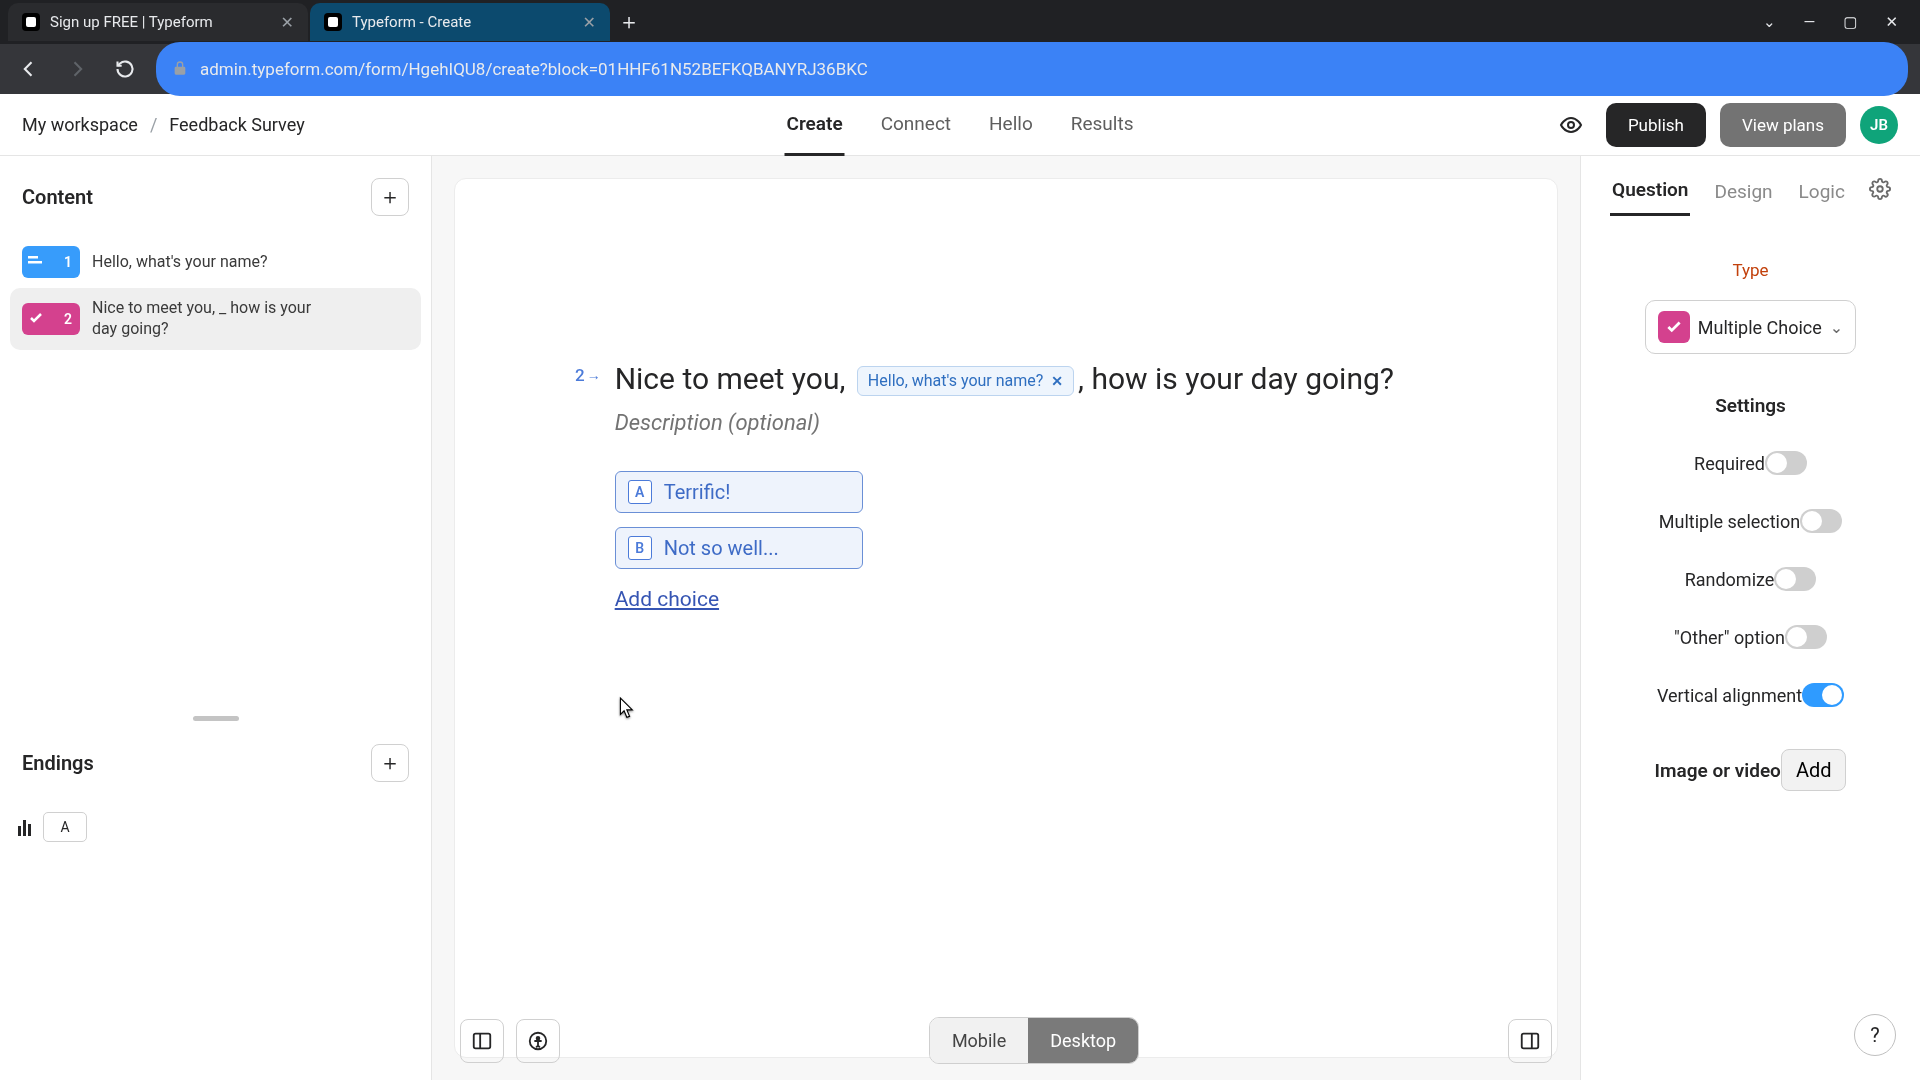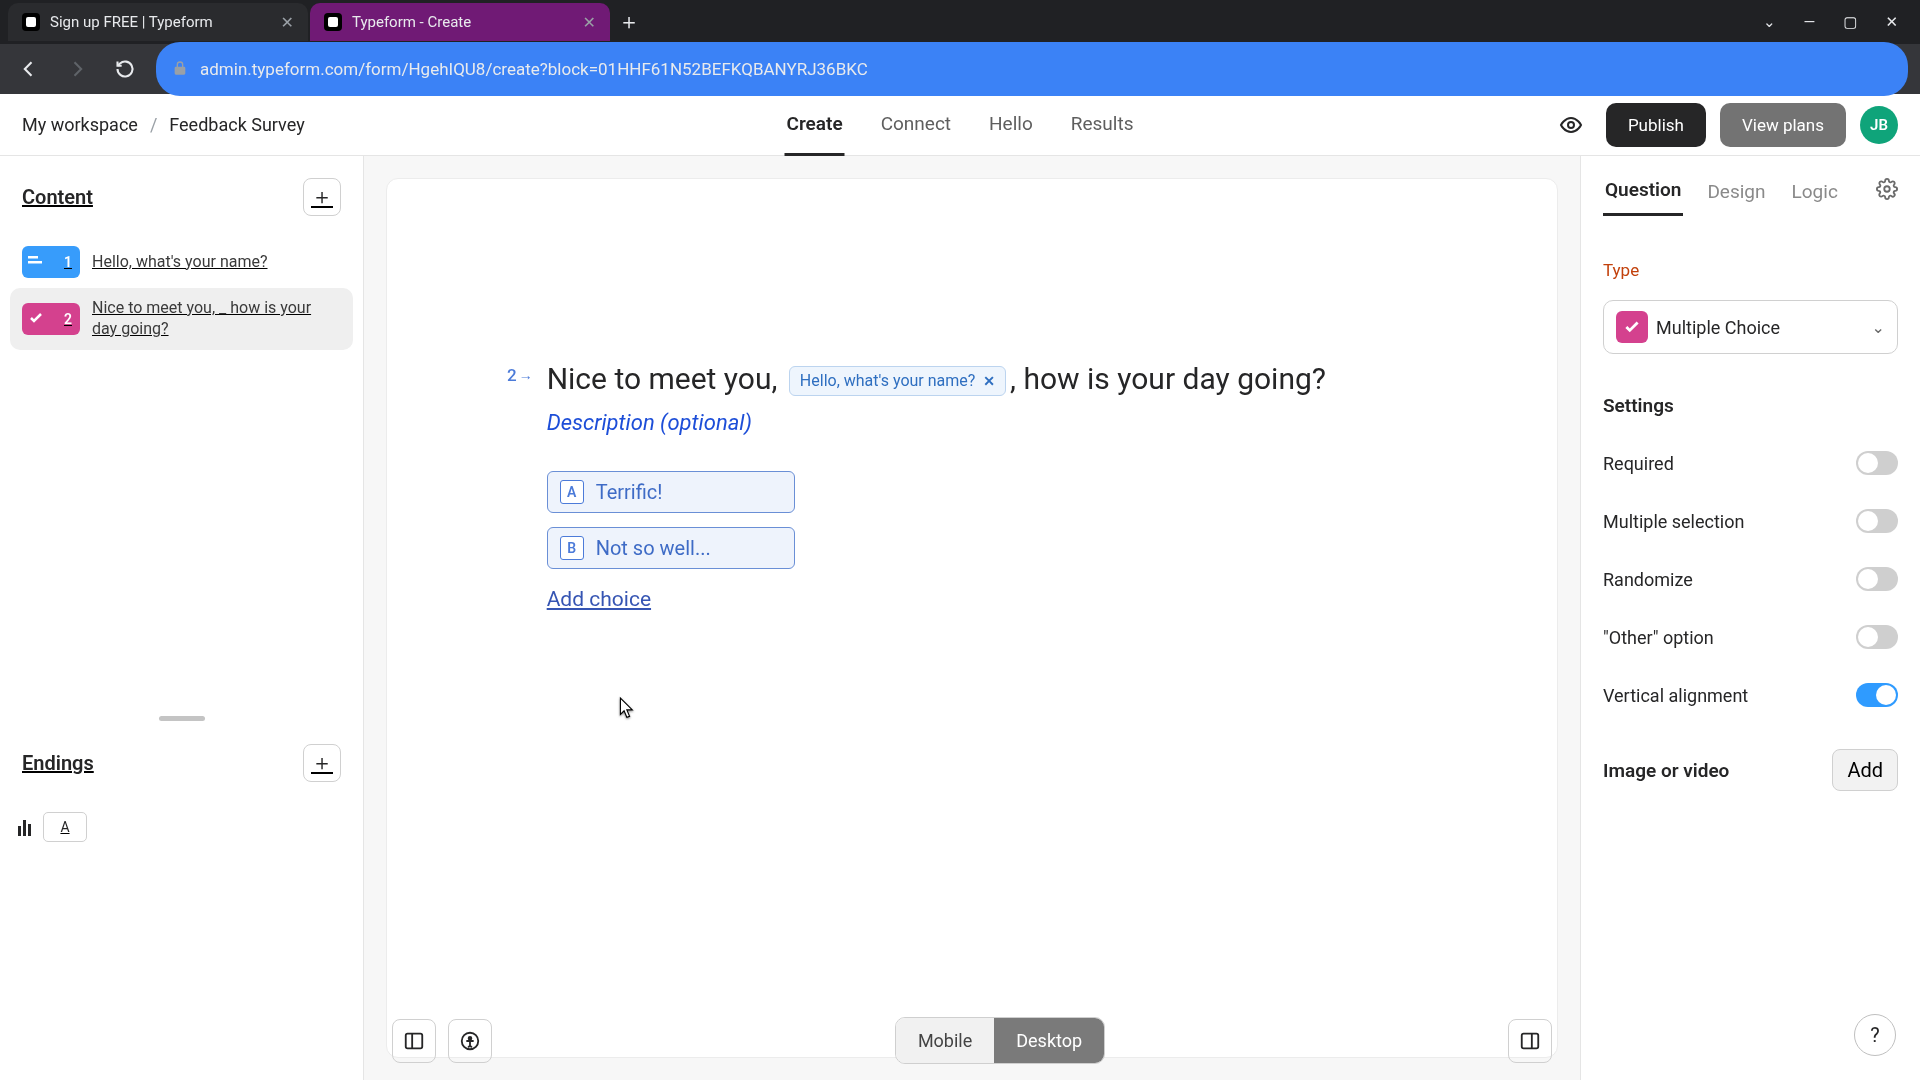--- a/index.html
+++ b/index.html
@@ -1,21 +1,21 @@
 <!DOCTYPE html>
 <html><head>
 <meta charset="utf-8">
 <style>
   * { box-sizing: border-box; margin: 0; padding: 0; font-family: -apple-system, BlinkMacSystemFont, "Segoe UI", Roboto, Helvetica, Arial, sans-serif; }
   html, body { width: 1920px; height: 1080px; overflow: hidden; background: #fff; }
 
   
   .browser-chrome { background: #202124; color: #e8eaed; }
   .tabstrip { display: flex; align-items: center; height: 44px; padding: 0 8px; }
-  .tab { display: flex; align-items: center; gap: 10px; height: 38px; padding: 0 14px; border-radius: 10px 10px 0 0; background: #701a75; margin-right: 2px; min-width: 300px; position: relative; }
+  .tab { display: flex; align-items: center; gap: 10px; height: 38px; padding: 0 14px; border-radius: 10px 10px 0 0; background: #0c4a6e; margin-right: 2px; min-width: 300px; position: relative; }
   .tab.inactive { background: #2a2b2e; }
   .tab .favicon { width: 18px; height: 18px; background: #000; border-radius: 4px; display:flex;align-items:center;justify-content:center; }
   .tab .favicon svg { width:10px; height:10px; }
   .tab .tab-title { font-size: 15px; color: #e8eaed; flex: 1; white-space: nowrap; overflow: hidden; text-overflow: ellipsis; }
   .tab .tab-close { font-size: 16px; color: #9aa0a6; cursor: pointer; }
   .new-tab { width: 34px; height: 34px; display:flex; align-items:center; justify-content:center; color:#e8eaed; font-size:22px; cursor:pointer; border-radius:50%; }
   .tabstrip-spacer { flex: 1; }
   .win-controls { display:flex; gap: 28px; padding-right: 14px; color:#e8eaed; }
   .win-controls span { cursor:pointer; font-size:15px; }
 
@@ -40,21 +40,21 @@
   .header-right { margin-left:auto; display:flex; align-items:center; gap: 14px; }
   .icon-btn { width:42px;height:42px;border-radius:8px;display:flex;align-items:center;justify-content:center;cursor:pointer; }
   .publish-btn { background:#262627; color:#fff; border:none; border-radius:10px; padding: 12px 22px; font-size:17px; cursor:pointer; }
   .viewplans-btn { background:#737373; color:#fff; border:none; border-radius:10px; padding: 12px 22px; font-size:17px; cursor:pointer; }
   .avatar { width:38px;height:38px;border-radius:50%;background:#0fa47a;color:#fff;display:flex;align-items:center;justify-content:center;font-size:15px;font-weight:600; }
 
   
   .main { flex:1; display:flex; min-height:0; }
 
   
-  .sidebar { width: 364px; border-right:1px solid #e5e5e5; display:flex; flex-direction:column;text-decoration:underline; }
+  .sidebar { width: 432px; border-right:1px solid #e5e5e5; display:flex; flex-direction:column; }
   .side-section-hdr { display:flex; align-items:center; justify-content:space-between; padding: 22px 22px 14px; }
   .side-section-hdr h3 { font-size:20px; font-weight:600; color:#262627; }
   .square-btn { width:38px;height:38px;border:1px solid #d0d0d0;border-radius:8px;background:#fff;display:flex;align-items:center;justify-content:center;font-size:22px;cursor:pointer;color:#262627; }
 
   .content-list { padding: 6px 10px; }
   .content-item { display:flex; align-items:center; gap:12px; padding: 10px 12px; border-radius:10px; cursor:pointer; }
   .content-item.selected { background:#efefef; }
   .ci-badge { width:58px;height:32px;border-radius:6px;display:flex;align-items:center;justify-content:center;color:#fff;font-size:14px;font-weight:600; position:relative; }
   .ci-badge .mini { position:absolute; left:6px; top:7px; }
   .ci-badge .num { margin-left:auto; margin-right:8px; }
@@ -74,38 +74,38 @@
   
   .canvas-wrap { flex:1; display:flex; flex-direction:column; background:#f7f7f7; position:relative; padding: 22px; }
   .canvas { flex:1; background:#fff; border-radius:12px; border:1px solid #ececec; position:relative; padding: 180px 80px 40px 120px; }
   .q-row { display:flex; align-items:flex-start; gap: 14px; }
   .q-index { color:#4c7bd9; font-size:17px; font-weight:500; display:flex; align-items:center; gap:2px; margin-top:6px; }
   .q-index .arrow { font-size:14px; }
   .q-body { flex:1; }
   .q-title { font-size:30px; color:#262627; line-height:1.35; }
   .recall-chip { display:inline-flex; align-items:center; gap:8px; border:1px solid #bcd4ef; background:#eef5fd; color:#2f6fc0; border-radius:6px; padding: 3px 10px; font-size:16px; vertical-align: middle; margin: 0 4px; }
   .recall-chip .x { color:#2f6fc0; cursor:pointer; font-size:14px; font-weight:600; }
-  .q-desc { font-size:22px; color:#1d4ed8; font-style:italic; margin-top:10px; }
+  .q-desc { font-size:22px; color:#737373; font-style:italic; margin-top:10px; }
 
   .choices { margin-top: 36px; display:flex; flex-direction:column; gap:14px; width: 248px; }
   .choice { border:1.5px solid #6a8fd6; background:#eef3fc; border-radius:6px; display:flex; align-items:center; gap:12px; padding:8px 12px; cursor:text; }
   .choice .key { width:24px;height:24px;border:1.5px solid #4c7bd9;border-radius:3px;display:flex;align-items:center;justify-content:center;color:#4c7bd9;font-size:14px;font-weight:600;background:#fff; }
   .choice .ch-label { color:#3e6bc6; font-size:20px; }
   .add-choice { font-size:21px; color:#3655b3; text-decoration:underline; cursor:pointer; margin-top:4px; align-self:flex-start; }
 
   .canvas-footer { position:absolute; left:0; right:0; bottom:16px; display:flex; align-items:center; padding: 0 28px; }
   .footer-left { display:flex; gap:12px; }
   .footer-left .icon-btn, .footer-right .icon-btn { border:1px solid #d0d0d0; border-radius:8px; width:44px;height:44px; }
   .device-switch { margin:0 auto; display:flex; border:1px solid #cfcfcf; border-radius:10px; overflow:hidden; }
   .device-switch button { border:none; background:#f1f1f1; padding: 12px 22px; font-size:18px; cursor:pointer; color:#444; }
   .device-switch button.active { background:#7a7a7a; color:#fff; }
   .footer-right { display:flex; gap:12px; }
 
   
-  .rpanel { width: 340px; border-left:1px solid #e5e5e5; padding: 10px 22px 22px; display:flex; flex-direction:column; gap: 10px; }
+  .rpanel { width: 340px; border-left:1px solid #e5e5e5; padding: 10px 22px 22px; display:flex; flex-direction:column; gap: 10px; align-items: center; }
   .rtabs { display:flex; gap: 22px; align-items:center; }
   .rtab { font-size:19px; color:#8a8a8a; padding: 12px 2px; cursor:pointer; }
   .rtab.active { color:#262627; font-weight:600; border-bottom:3px solid #262627; }
   .rtabs .gear { margin-left:auto; color:#6a6a6a; cursor:pointer; }
 
   .rp-label { font-size:17px; color:#c2410c; margin-top: 34px; }
   .type-select { margin-top:10px; border:1px solid #d0d0d0; border-radius:10px; padding:10px 12px; display:flex; align-items:center; gap:8px; cursor:pointer; }
   .type-select .swatch { width:32px;height:32px;background:#d4418e;border-radius:6px;display:flex;align-items:center;justify-content:center;color:#fff; }
   .type-select .name { font-size:18px; color:#262627; flex:1; }
   .type-select .chev { color:#6a6a6a; }

